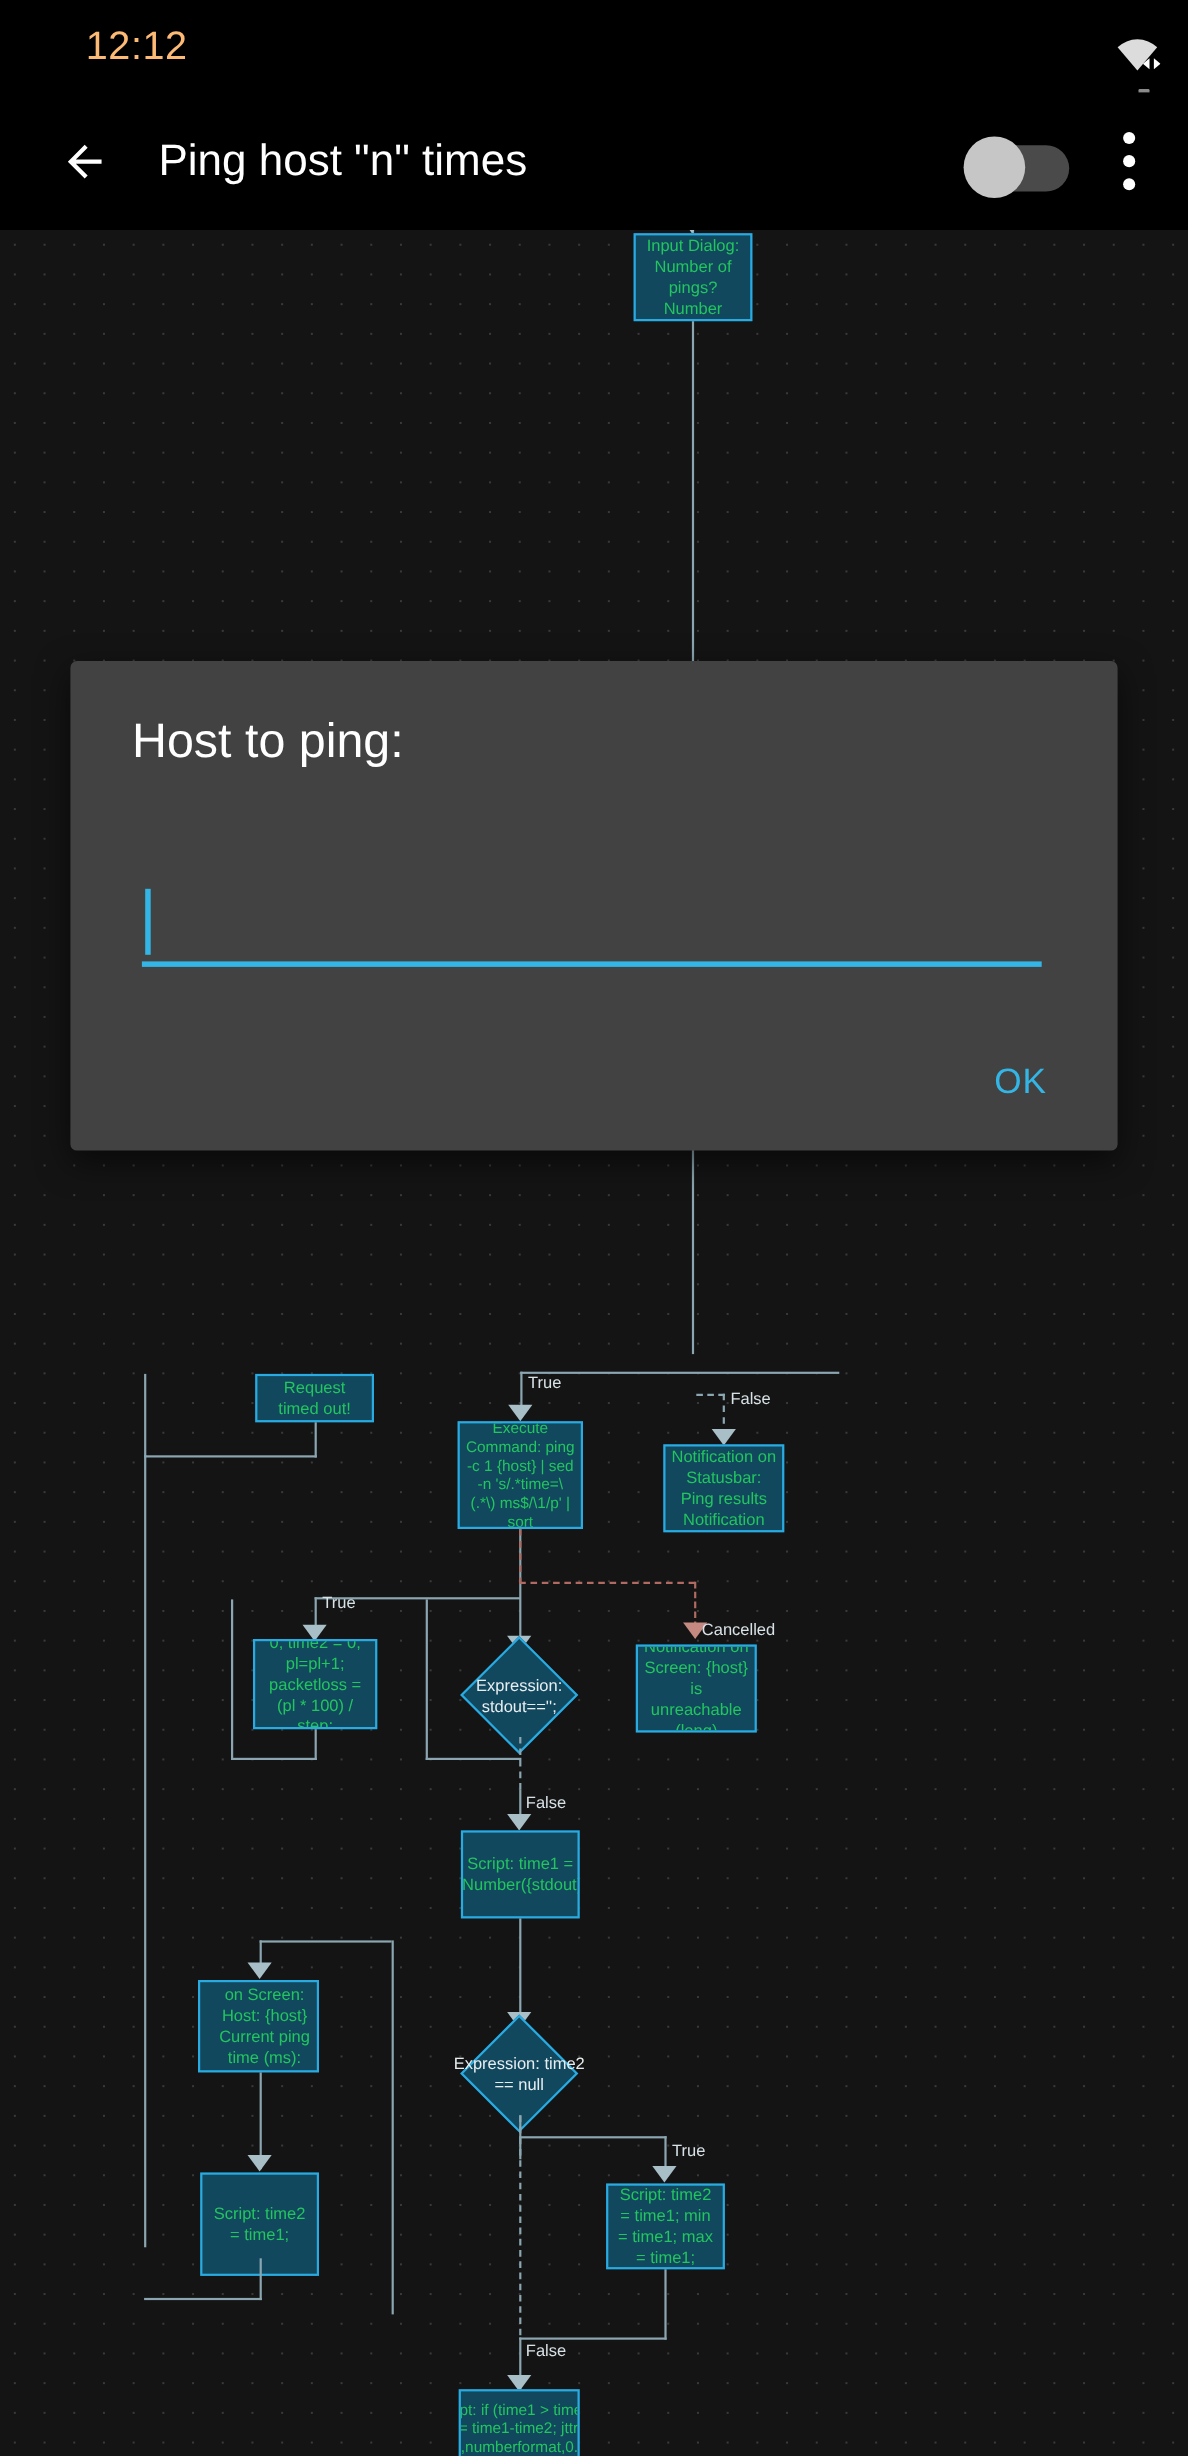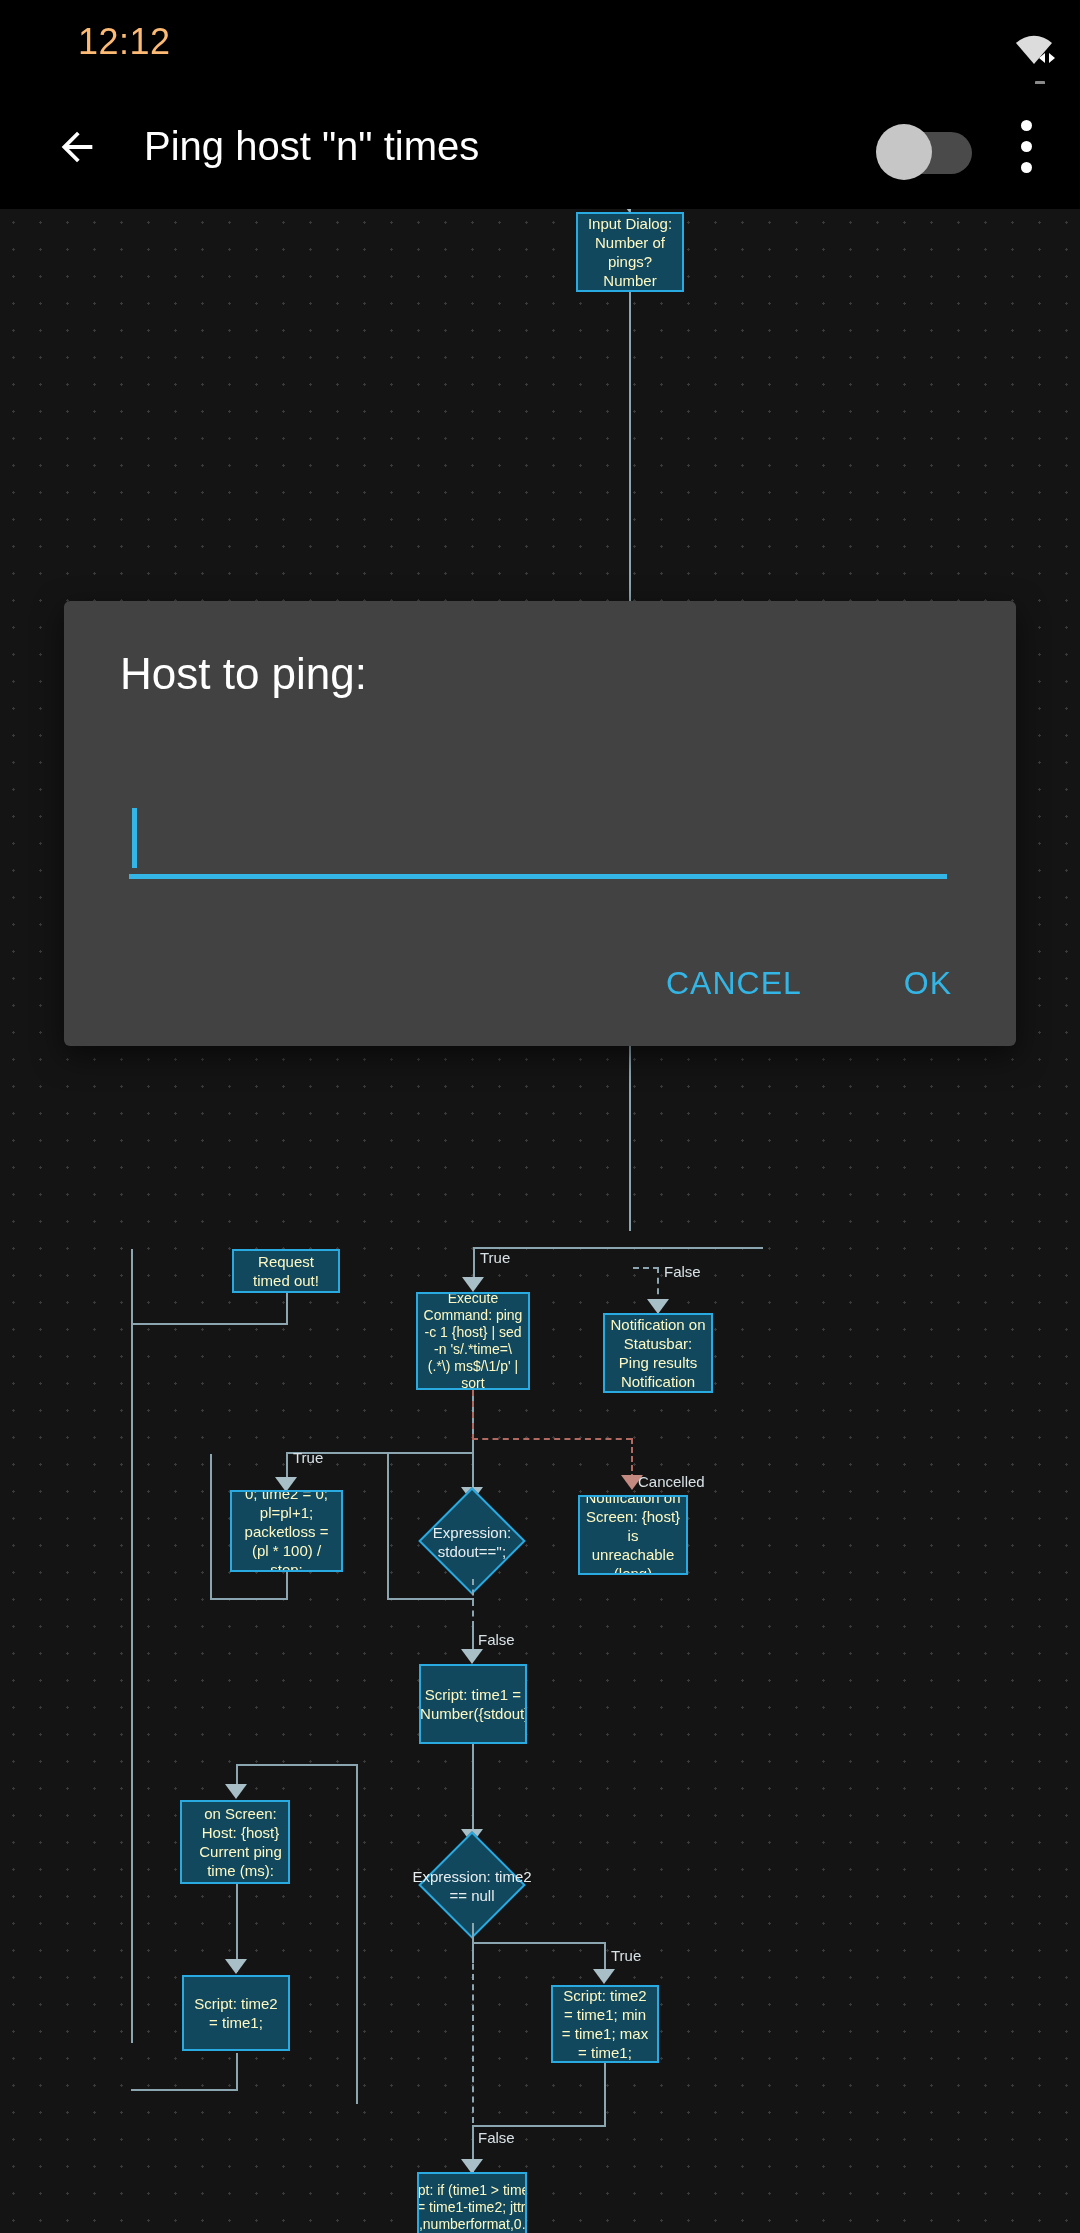--- a/index.html
+++ b/index.html
@@ -46,21 +46,21 @@
   
   #canvas {
     position:absolute; left:0; top:209px; width:1080px; height:2024px;
     background-color:#141414;
     background-image: radial-gradient(#3a3a3a 1.2px, transparent 1.3px);
     background-size: 27px 27px;
     overflow: hidden;
   }
   .node {
     position:absolute; border:2px solid #29abe2; background:#12485e;
-    color:#fef9c3; font-size:15px; line-height:19px; text-align:center;
+    color:#22c55e; font-size:15px; line-height:19px; text-align:center;
     display:flex; align-items:center; justify-content:center; padding:4px 5px;
     overflow:hidden;
   }
   .diamond {
     position:absolute; background:#12485e; border:2px solid #29abe2;
     transform: rotate(45deg);
   }
   .dlabel {
     position:absolute; color:#e8eef0; font-size:15px; line-height:19px;
     text-align:center; display:flex; align-items:center; justify-content:center;
@@ -227,21 +227,21 @@
 
     <div class="edge h" style="left:236px;top:1555px;width:120px;"></div>
     <div class="edge v" style="left:356px;top:1555px;height:340px;"></div>
     <div class="edge v" style="left:236px;top:1555px;height:28px;"></div>
     <div class="arrow" style="left:225px;top:1575px;"></div>
     <div class="node" style="left:180px;top:1591px;width:110px;height:84px;padding-left:16px;">
       <span>Notification on Screen: Host: {host} Current ping time (ms): {time1}</span>
     </div>
     <div class="edge v" style="left:236px;top:1675px;height:88px;"></div>
     <div class="arrow" style="left:225px;top:1750px;"></div>
-    <div class="node" style="left:182px;top:1766px;width:108px;height:76px;">
+    <div class="node" style="left:182px;top:1766px;width:108px;height:94px;">
       <span>Script: time2 = time1;</span>
     </div>
     <div class="edge v" style="left:236px;top:1844px;height:38px;"></div>
     <div class="edge h" style="left:131px;top:1880px;width:107px;"></div>
 
     <div class="edge v" style="left:472px;top:1714px;height:40px;"></div>
     <div class="edge h" style="left:472px;top:1733px;width:134px;"></div>
     <div class="edge v" style="left:604px;top:1733px;height:38px;"></div>
     <div class="arrow" style="left:593px;top:1760px;"></div>
     <div class="elabel" style="left:611px;top:1738px;">True</div>
@@ -285,18 +285,17 @@
 
   <div id="scrim"></div>
   <div id="dialog">
     <div id="dialog-title">Host to ping:</div>
     <div id="inputwrap">
       <div id="caret"></div>
       <input id="input-field" type="text" placeholder="" style="">
       <div id="input-underline"></div>
     </div>
     <div id="dlg-buttons">
-      <button class="dlg-btn" id="cancel-button">CANCEL</button>
       <button class="dlg-btn" id="ok-button">OK</button>
     </div>
   </div>
 
 </div>
 
 </body></html>

